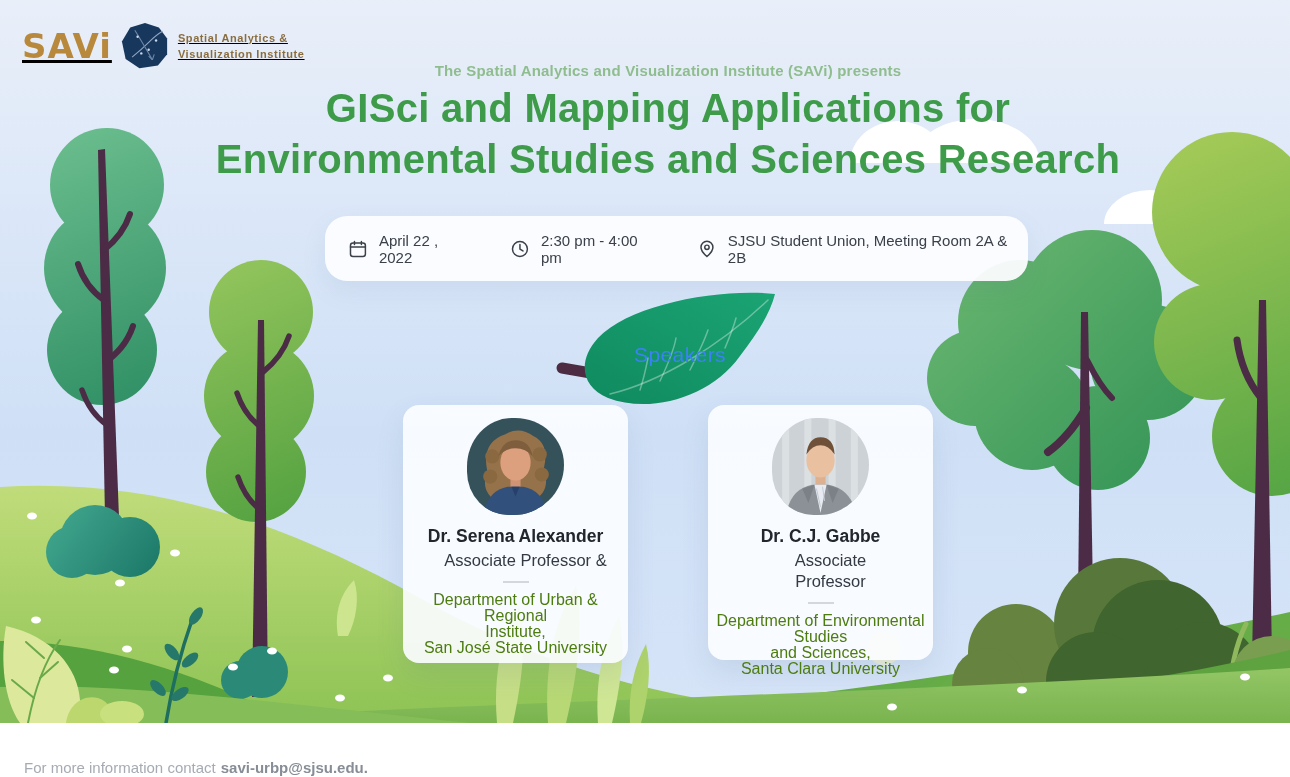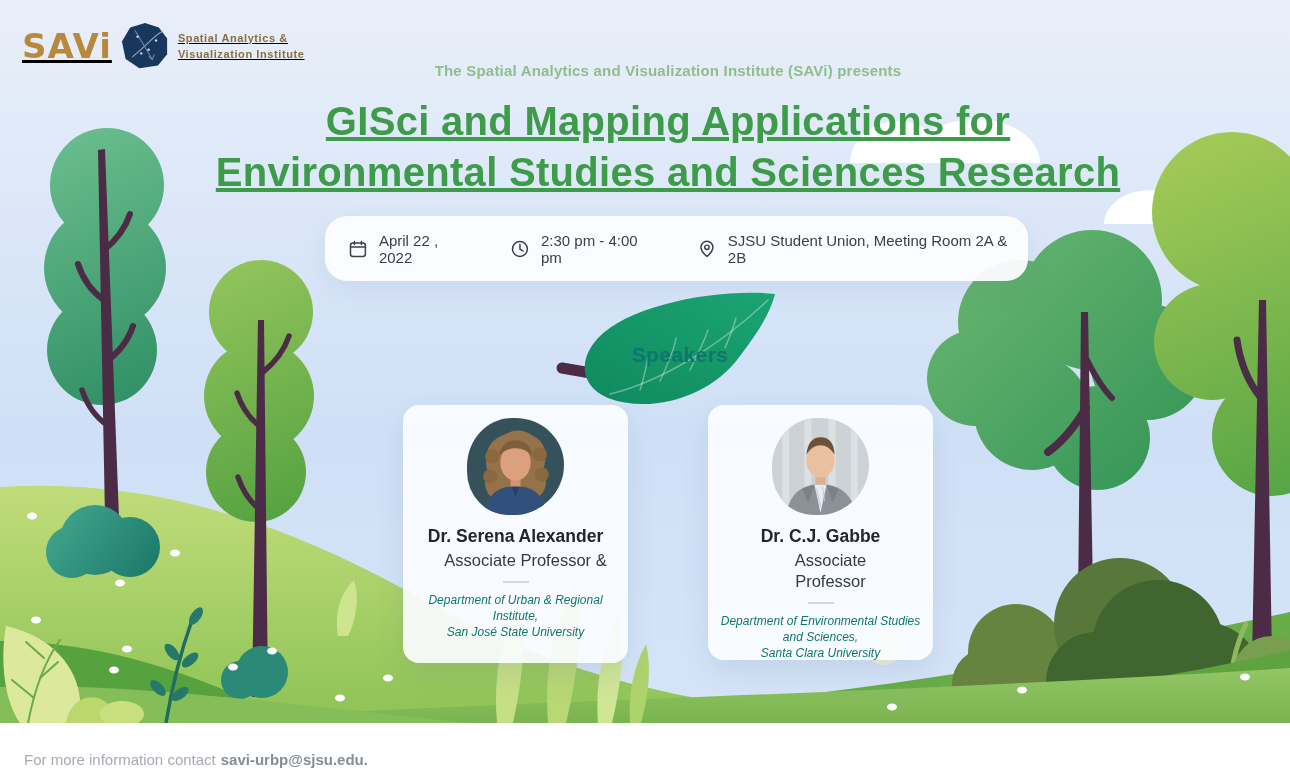--- a/index.html
+++ b/index.html
@@ -22,62 +22,62 @@
   }
   .logo-mark{ width:48px; height:48px; margin-left:9px; }
   .logo-tagline{
     margin-left:9px; font-size:11px; line-height:1.5; letter-spacing:0.6px;
     color:#8a6d3f; font-weight:bold;
   }
 
   
   .center-col{ position:absolute; left:46px; width:1244px; text-align:center; }
   .kicker{ top:62px; font-size:15px; font-weight:bold; color:#8fbd8e; letter-spacing:0.2px; }
-  .title{ top:96px; font-size:40px; line-height:51px; font-weight:bold; color:#3e9b49; letter-spacing:0.3px;text-decoration:underline; }
+  .title{ top:83px; font-size:40px; line-height:51px; font-weight:bold; color:#3e9b49; letter-spacing:0.3px; }
 
   
   .info-bar{
     position:absolute; left:325px; top:216px; width:703px; height:65px;
     background:rgba(252,253,255,0.95); border-radius:22px;
     box-shadow:0 10px 25px rgba(90,120,160,0.10);
     display:flex; align-items:center; padding:0 0 0 23px; box-sizing:border-box; gap:35px;
   }
   .info-item{ display:flex; align-items:center; gap:11px; }
   .info-item svg{ display:block; }
   .info-label{ font-size:15px; color:#3b4049; }
 
   
   .leaf-wrap{ position:absolute; left:540px; top:286px; width:250px; height:125px; }
   .speakers-label{
     position:absolute; left:600px; top:343px; width:160px; text-align:center;
-    font-size:21px; font-weight:bold; color:#0f766e; letter-spacing:0.4px;
+    font-size:21px; font-weight:normal; color:#3b82f6; letter-spacing:0.4px;
   }
 
   
   .card{
     position:absolute; top:405px; width:225px; height:258px;
     background:rgba(251,253,255,0.92); border-radius:16px;
     box-shadow:0 12px 28px rgba(70,100,140,0.12); text-align:center;
   }
   .card-1{ left:403px; }
   .card-2{ left:708px; height:255px; }
   .avatar{
     width:97px; height:97px; margin:13px auto 0;
     border-radius:48% 52% 55% 45% / 52% 50% 54% 46%;
     overflow:hidden;
   }
   .avatar svg{ display:block; }
   .speaker-name{ margin-top:11px; font-size:17.5px; font-weight:bold; color:#22262d; }
   .speaker-role{ margin-top:3px; font-size:16.5px; line-height:21px; color:#333a43;padding-left:20px; }
   .card-divider{ width:26px; height:2px; background:#d3d8de; margin:10px auto 9px; border:none; }
-  .speaker-dept{ font-size:12px; line-height:16px; color:#0f766e;font-style:italic; }
+  .speaker-dept{ font-size:16px; line-height:16px; color:#4d7c0f; }
 
   
   .footer{ position:absolute; left:0; top:723px; width:1290px; height:54px; background:#ffffff; }
-  .footer-line{ position:absolute; left:24px; top:28px; font-size:15px; color:#a6abb3; }
+  .footer-line{ position:absolute; left:24px; top:36px; font-size:15px; color:#a6abb3; }
   .footer-email{ font-weight:bold; color:#878d96; margin-left:5px; }
 </style>
 </head>
 <body>
 
 <div class="poster">
 
   <div class="sky"></div>
 
   <svg class="scene" width="1290" height="723" viewBox="0 0 1290 723">

